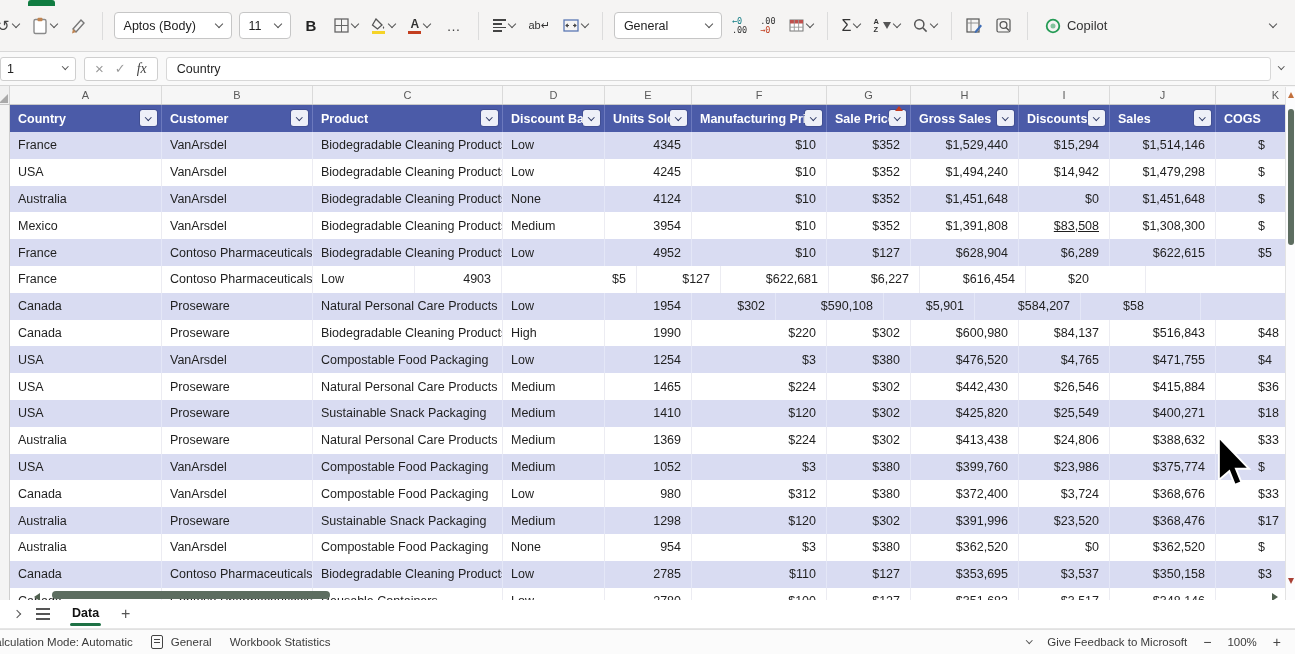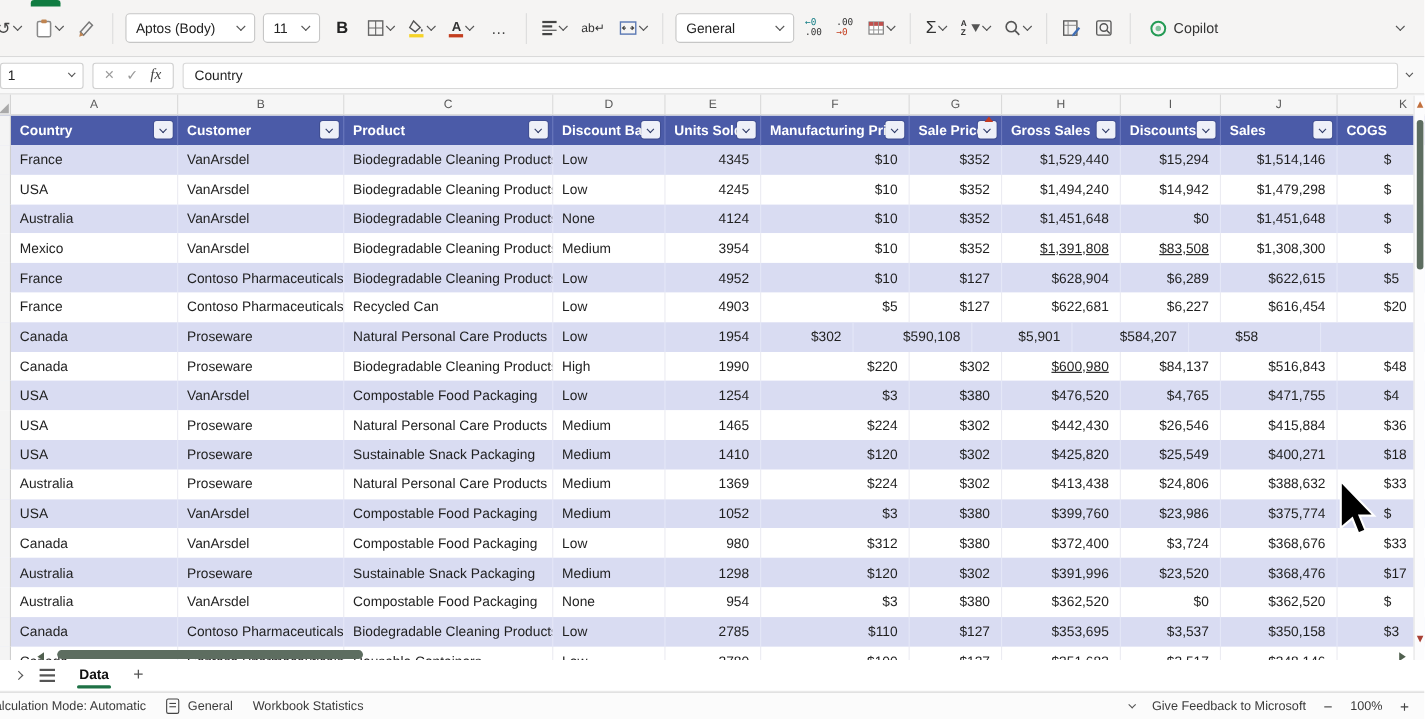--- a/index.html
+++ b/index.html
@@ -451,21 +451,21 @@
         </div>
         <div class="row even">
           <div class="rowhdr"></div>
           <div class="cell txt" style="width: 152px;">Mexico</div>
           <div class="cell txt" style="width: 151px;">VanArsdel</div>
           <div class="cell txt" style="width: 190px;">Biodegradable Cleaning Products</div>
           <div class="cell txt" style="width: 102px;">Medium</div>
           <div class="cell num" style="width: 87px;">3954</div>
           <div class="cell num" style="width: 135px;">$10</div>
           <div class="cell num" style="width: 84px;">$352</div>
-          <div class="cell num" style="width: 108px; text-decoration: underline;">$1,391,808</div>
+          <div class="cell num" style="width: 108px;">$1,391,808</div>
           <div class="cell num" style="width: 91px; text-decoration: underline;">$83,508</div>
           <div class="cell num" style="width: 106px;">$1,308,300</div>
           <div class="cell cogs" style="width: 120px;">$</div>
         </div>
         <div class="row odd">
           <div class="rowhdr"></div>
           <div class="cell txt" style="width: 152px;">France</div>
           <div class="cell txt" style="width: 151px;">Contoso Pharmaceuticals</div>
           <div class="cell txt" style="width: 190px;">Biodegradable Cleaning Products</div>
           <div class="cell txt" style="width: 102px;">Low</div>
@@ -474,21 +474,20 @@
           <div class="cell num" style="width: 84px;">$127</div>
           <div class="cell num" style="width: 108px;">$628,904</div>
           <div class="cell num" style="width: 91px;">$6,289</div>
           <div class="cell num" style="width: 106px;">$622,615</div>
           <div class="cell cogs" style="width: 120px;">$5</div>
         </div>
         <div class="row even">
           <div class="rowhdr"></div>
           <div class="cell txt" style="width: 152px;">France</div>
           <div class="cell txt" style="width: 151px;">Contoso Pharmaceuticals</div>
-          <div class="cell txt" style="width: 190px;">Recycled Can</div>
           <div class="cell txt" style="width: 102px;">Low</div>
           <div class="cell num" style="width: 87px;">4903</div>
           <div class="cell num" style="width: 135px;">$5</div>
           <div class="cell num" style="width: 84px;">$127</div>
           <div class="cell num" style="width: 108px;">$622,681</div>
           <div class="cell num" style="width: 91px;">$6,227</div>
           <div class="cell num" style="width: 106px;">$616,454</div>
           <div class="cell cogs" style="width: 120px;">$20</div>
         </div>
         <div class="row odd">
@@ -506,21 +505,21 @@
         </div>
         <div class="row even">
           <div class="rowhdr"></div>
           <div class="cell txt" style="width: 152px;">Canada</div>
           <div class="cell txt" style="width: 151px;">Proseware</div>
           <div class="cell txt" style="width: 190px;">Biodegradable Cleaning Products</div>
           <div class="cell txt" style="width: 102px;">High</div>
           <div class="cell num" style="width: 87px;">1990</div>
           <div class="cell num" style="width: 135px;">$220</div>
           <div class="cell num" style="width: 84px;">$302</div>
-          <div class="cell num" style="width: 108px; text-decoration: underline;">$600,980</div>
+          <div class="cell num" style="width: 108px;">$600,980</div>
           <div class="cell num" style="width: 91px;">$84,137</div>
           <div class="cell num" style="width: 106px;">$516,843</div>
           <div class="cell cogs" style="width: 120px;">$48</div>
         </div>
         <div class="row odd">
           <div class="rowhdr"></div>
           <div class="cell txt" style="width: 152px;">USA</div>
           <div class="cell txt" style="width: 151px;">VanArsdel</div>
           <div class="cell txt" style="width: 190px;">Compostable Food Packaging</div>
           <div class="cell txt" style="width: 102px;">Low</div>

